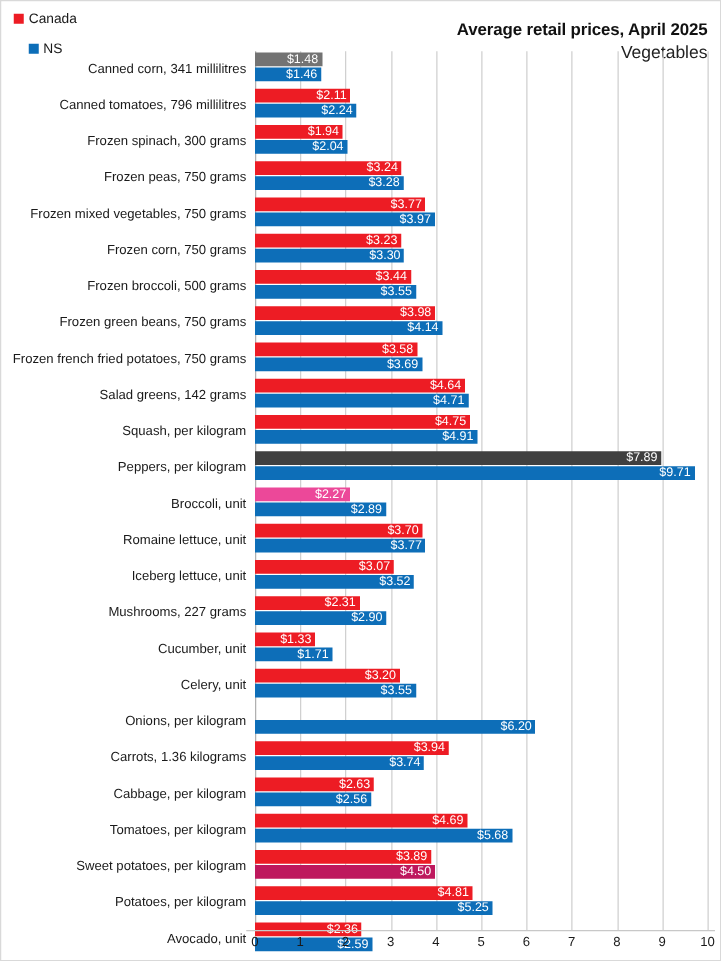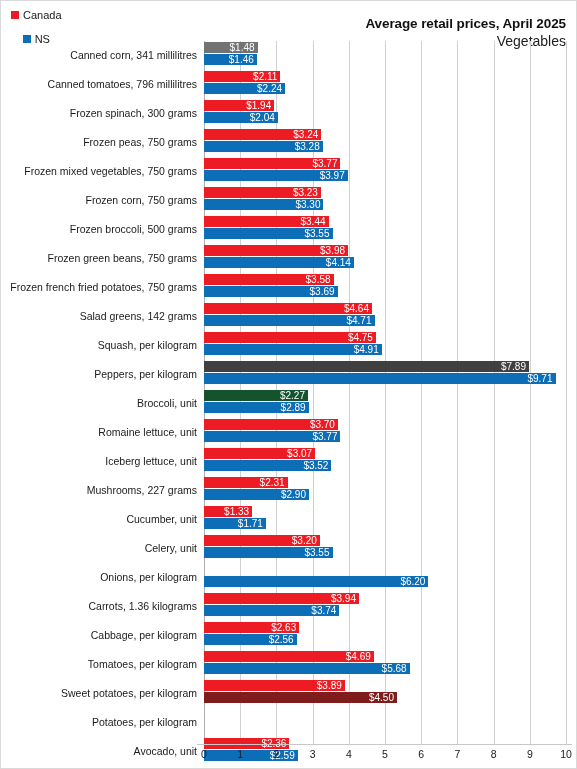--- a/index.html
+++ b/index.html
@@ -334,21 +334,21 @@
               <span class="bar-value">$7.89</span>
             </div>
             <div class="bar ns" style="width: 351.502px; background: rgb(13, 110, 184);">
               <span class="bar-value">$9.71</span>
             </div>
           </div>
         </div>
         <div class="row">
           <div class="row-label">Broccoli, unit</div>
           <div class="bars">
-            <div class="bar canada" style="width: 104px; background: #14532d;">
+            <div class="bar canada" style="width: 76px; background: #ec4899;">
               <span class="bar-value">$2.27</span>
             </div>
             <div class="bar ns" style="width: 104.618px; background: rgb(13, 110, 184);">
               <span class="bar-value">$2.89</span>
             </div>
           </div>
         </div>
         <div class="row">
           <div class="row-label">Romaine lettuce, unit</div>
           <div class="bars">
@@ -444,27 +444,35 @@
               <span class="bar-value">$5.68</span>
             </div>
           </div>
         </div>
         <div class="row">
           <div class="row-label">Sweet potatoes, per kilogram</div>
           <div class="bars">
             <div class="bar canada" style="width: 140.818px; background: rgb(237, 28, 36);">
               <span class="bar-value">$3.89</span>
             </div>
-            <div class="bar ns" style="width: 193px; background: #7f1d1d;">
+            <div class="bar ns" style="width: 144px; background: #be185d;">
               <span class="bar-value">$4.50</span>
             </div>
           </div>
         </div>
         <div class="row">
           <div class="row-label">Potatoes, per kilogram</div>
+          <div class="bars">
+            <div class="bar canada" style="width: 174.122px; background: rgb(237, 28, 36);">
+              <span class="bar-value">$4.81</span>
+            </div>
+            <div class="bar ns" style="width: 190.05px; background: rgb(13, 110, 184);">
+              <span class="bar-value">$5.25</span>
+            </div>
+          </div>
         </div>
         <div class="row">
           <div class="row-label">Avocado, unit</div>
           <div class="bars">
             <div class="bar canada" style="width: 85.432px; background: rgb(237, 28, 36);">
               <span class="bar-value">$2.36</span>
             </div>
             <div class="bar ns" style="width: 93.758px; background: rgb(13, 110, 184);">
               <span class="bar-value">$2.59</span>
             </div>

